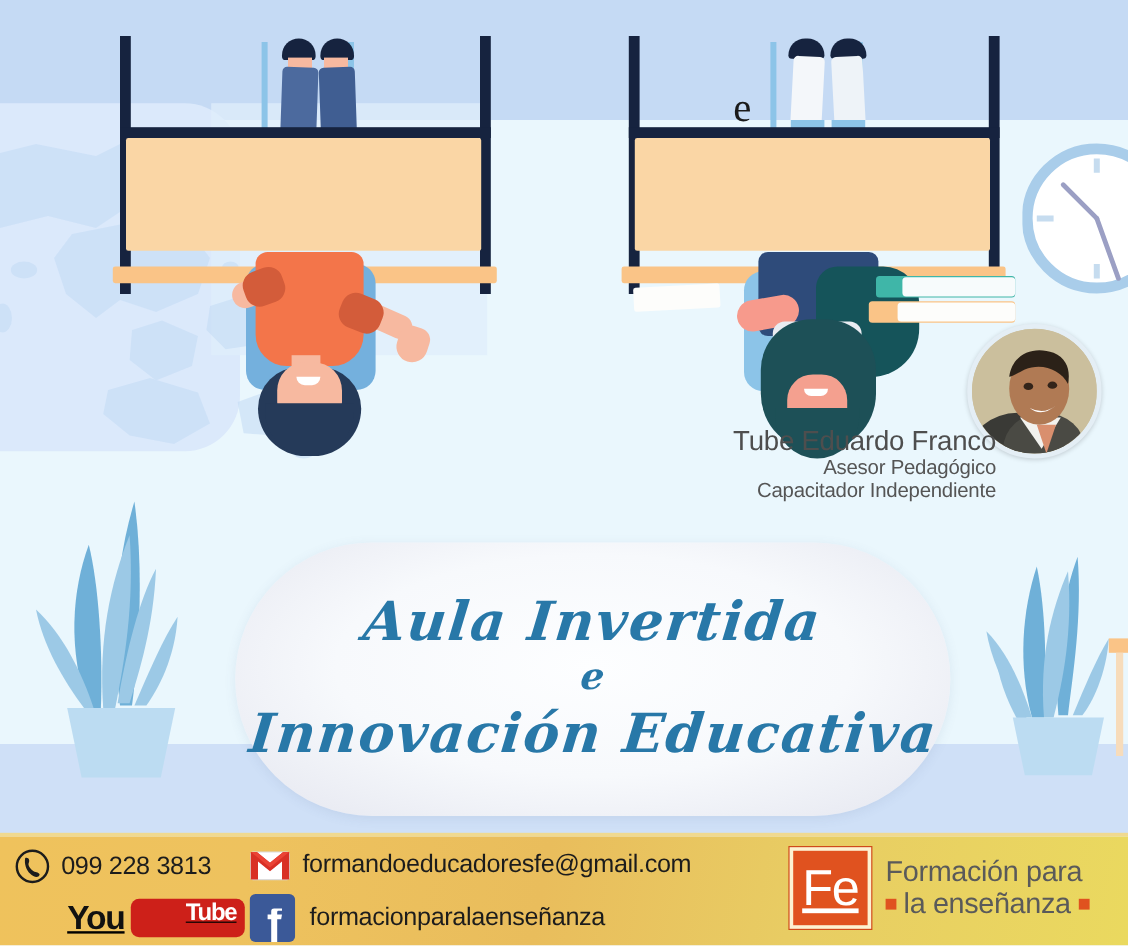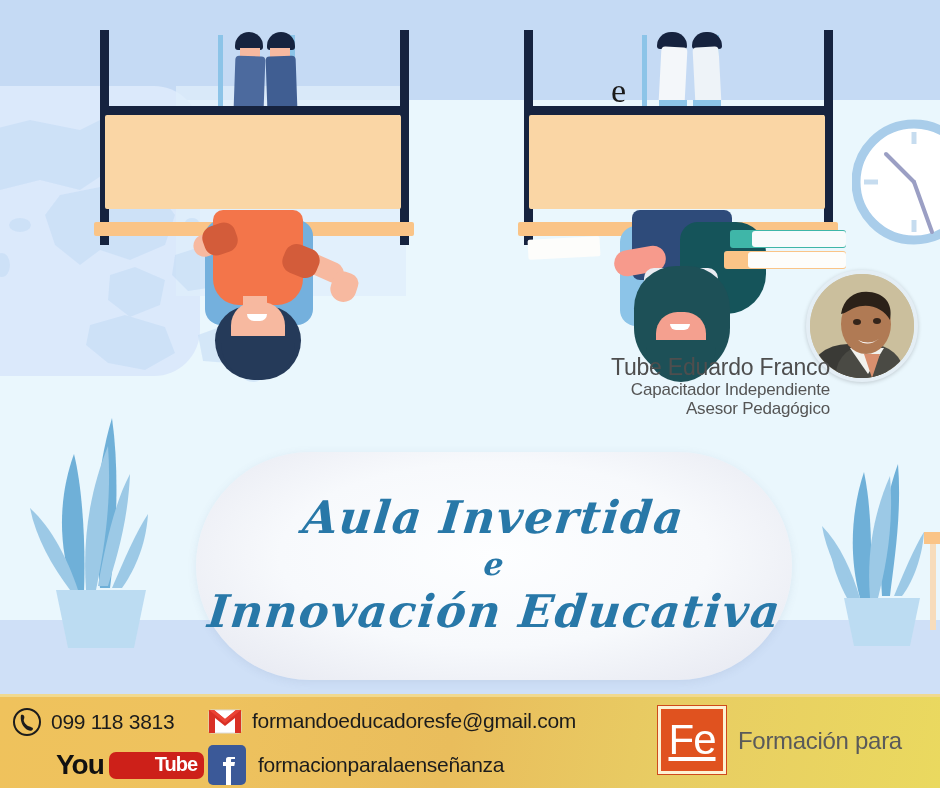--- a/index.html
+++ b/index.html
@@ -359,54 +359,54 @@
       <ellipse cx="56" cy="50" rx="25" ry="30" fill="#b07a54"></ellipse>
       <path d="M31,40 C34,20 52,14 68,20 C80,25 82,36 80,46 C74,34 58,28 44,34 C38,37 33,40 31,40 Z" fill="#2b2118"></path>
       <ellipse cx="47" cy="48" rx="4" ry="3" fill="#33241a"></ellipse>
       <ellipse cx="67" cy="47" rx="4" ry="3" fill="#33241a"></ellipse>
       <path d="M48,66 Q58,74 70,64 Q60,72 48,66 Z" fill="#ffffff"></path>
     </svg>
   </div>
 
   <div class="presenter-text">
     <div class="presenter-name">Tube Eduardo Franco</div>
+    <div class="presenter-role">Asesor Pedagógico</div>
     <div class="presenter-role">Capacitador Independiente</div>
-    <div class="presenter-role">Asesor Pedagógico</div>
   </div>
 
   <div class="title-card">
     <div class="title-text">
       <div class="t-line1">Aula Invertida</div>
       <div class="t-line2">e</div>
       <div class="t-line3">Innovación Educativa</div>
     </div>
   </div>
 
   <div class="footer">
     <div class="footer-rows">
 
       <div class="frow" style="left:4px; top:6px;">
         <svg width="30" height="30" viewBox="0 0 30 30">
           <circle cx="15" cy="15" r="13" fill="none" stroke="#1c1c1c" stroke-width="2"></circle>
           <path d="M9,8 C12,7 13,10 12,12 C11,14 13,17 16,19 C18,20 21,20 21,22 C20,25 16,24 13,21 C10,18 8,13 9,8 Z" fill="#1c1c1c"></path>
         </svg>
-        <span class="ftext" style="margin-left:9px;">099 118 3813</span>
+        <span class="ftext" style="margin-left:9px;">099 228 3813</span>
       </div>
 
       <div class="frow" style="left:200px; top:6px;text-align:right;">
         <svg width="34" height="28" viewBox="0 0 34 28">
           <rect x="1" y="3" width="32" height="23" rx="2" fill="#ffffff" stroke="#dcdcdc"></rect>
           <path d="M1,3 L1,26 L7,26 L7,11 L17,19 L27,11 L27,26 L33,26 L33,3 L28,3 L17,12 L6,3 Z" fill="#d93025"></path>
           <path d="M1,3 L6,3 L17,12 L28,3 L33,3 L17,16 Z" fill="#ea4335"></path>
         </svg>
         <span class="ftext" style="margin-left:10px;">formandoeducadoresfe@gmail.com</span>
       </div>
 
       <div class="frow" style="left:48px; top:48px;">
-        <span style="display:flex; align-items:center;">
+        <span style="display:flex; text-decoration:underline;">
           <span style="font-family:'Liberation Sans',sans-serif; font-size:28px; font-weight:700; color:#111; letter-spacing:-1px;">You</span>
           <span style="margin-left:5px; background:#cd2019; border-radius:7px; padding:1px 7px 3px 7px; display:inline-block;">
             <span style="font-family:'Liberation Sans',sans-serif; font-size:20px; font-weight:700; color:#fff; letter-spacing:-1px;margin-left:39px;">Tube</span>
           </span>
         </span>
       </div>
 
       <div class="frow" style="left:200px; top:44px;">
         <svg width="38" height="40" viewBox="0 0 38 40">
           <rect x="0" y="0" width="38" height="40" rx="5" fill="#3b5998"></rect>
@@ -417,16 +417,21 @@
 
     </div>
   </div>
 
   <div class="logo-box">
     <div class="logo-fe">
       <span>Fe</span>
     </div>
     <div class="logo-words">
       <div class="logo-l1">Formación para</div>
+      <div class="logo-l2">
+        <span class="sq l"></span>
+        <span>la enseñanza</span>
+        <span class="sq r"></span>
+      </div>
     </div>
   </div>
 
 </div>
 
 </body></html>

